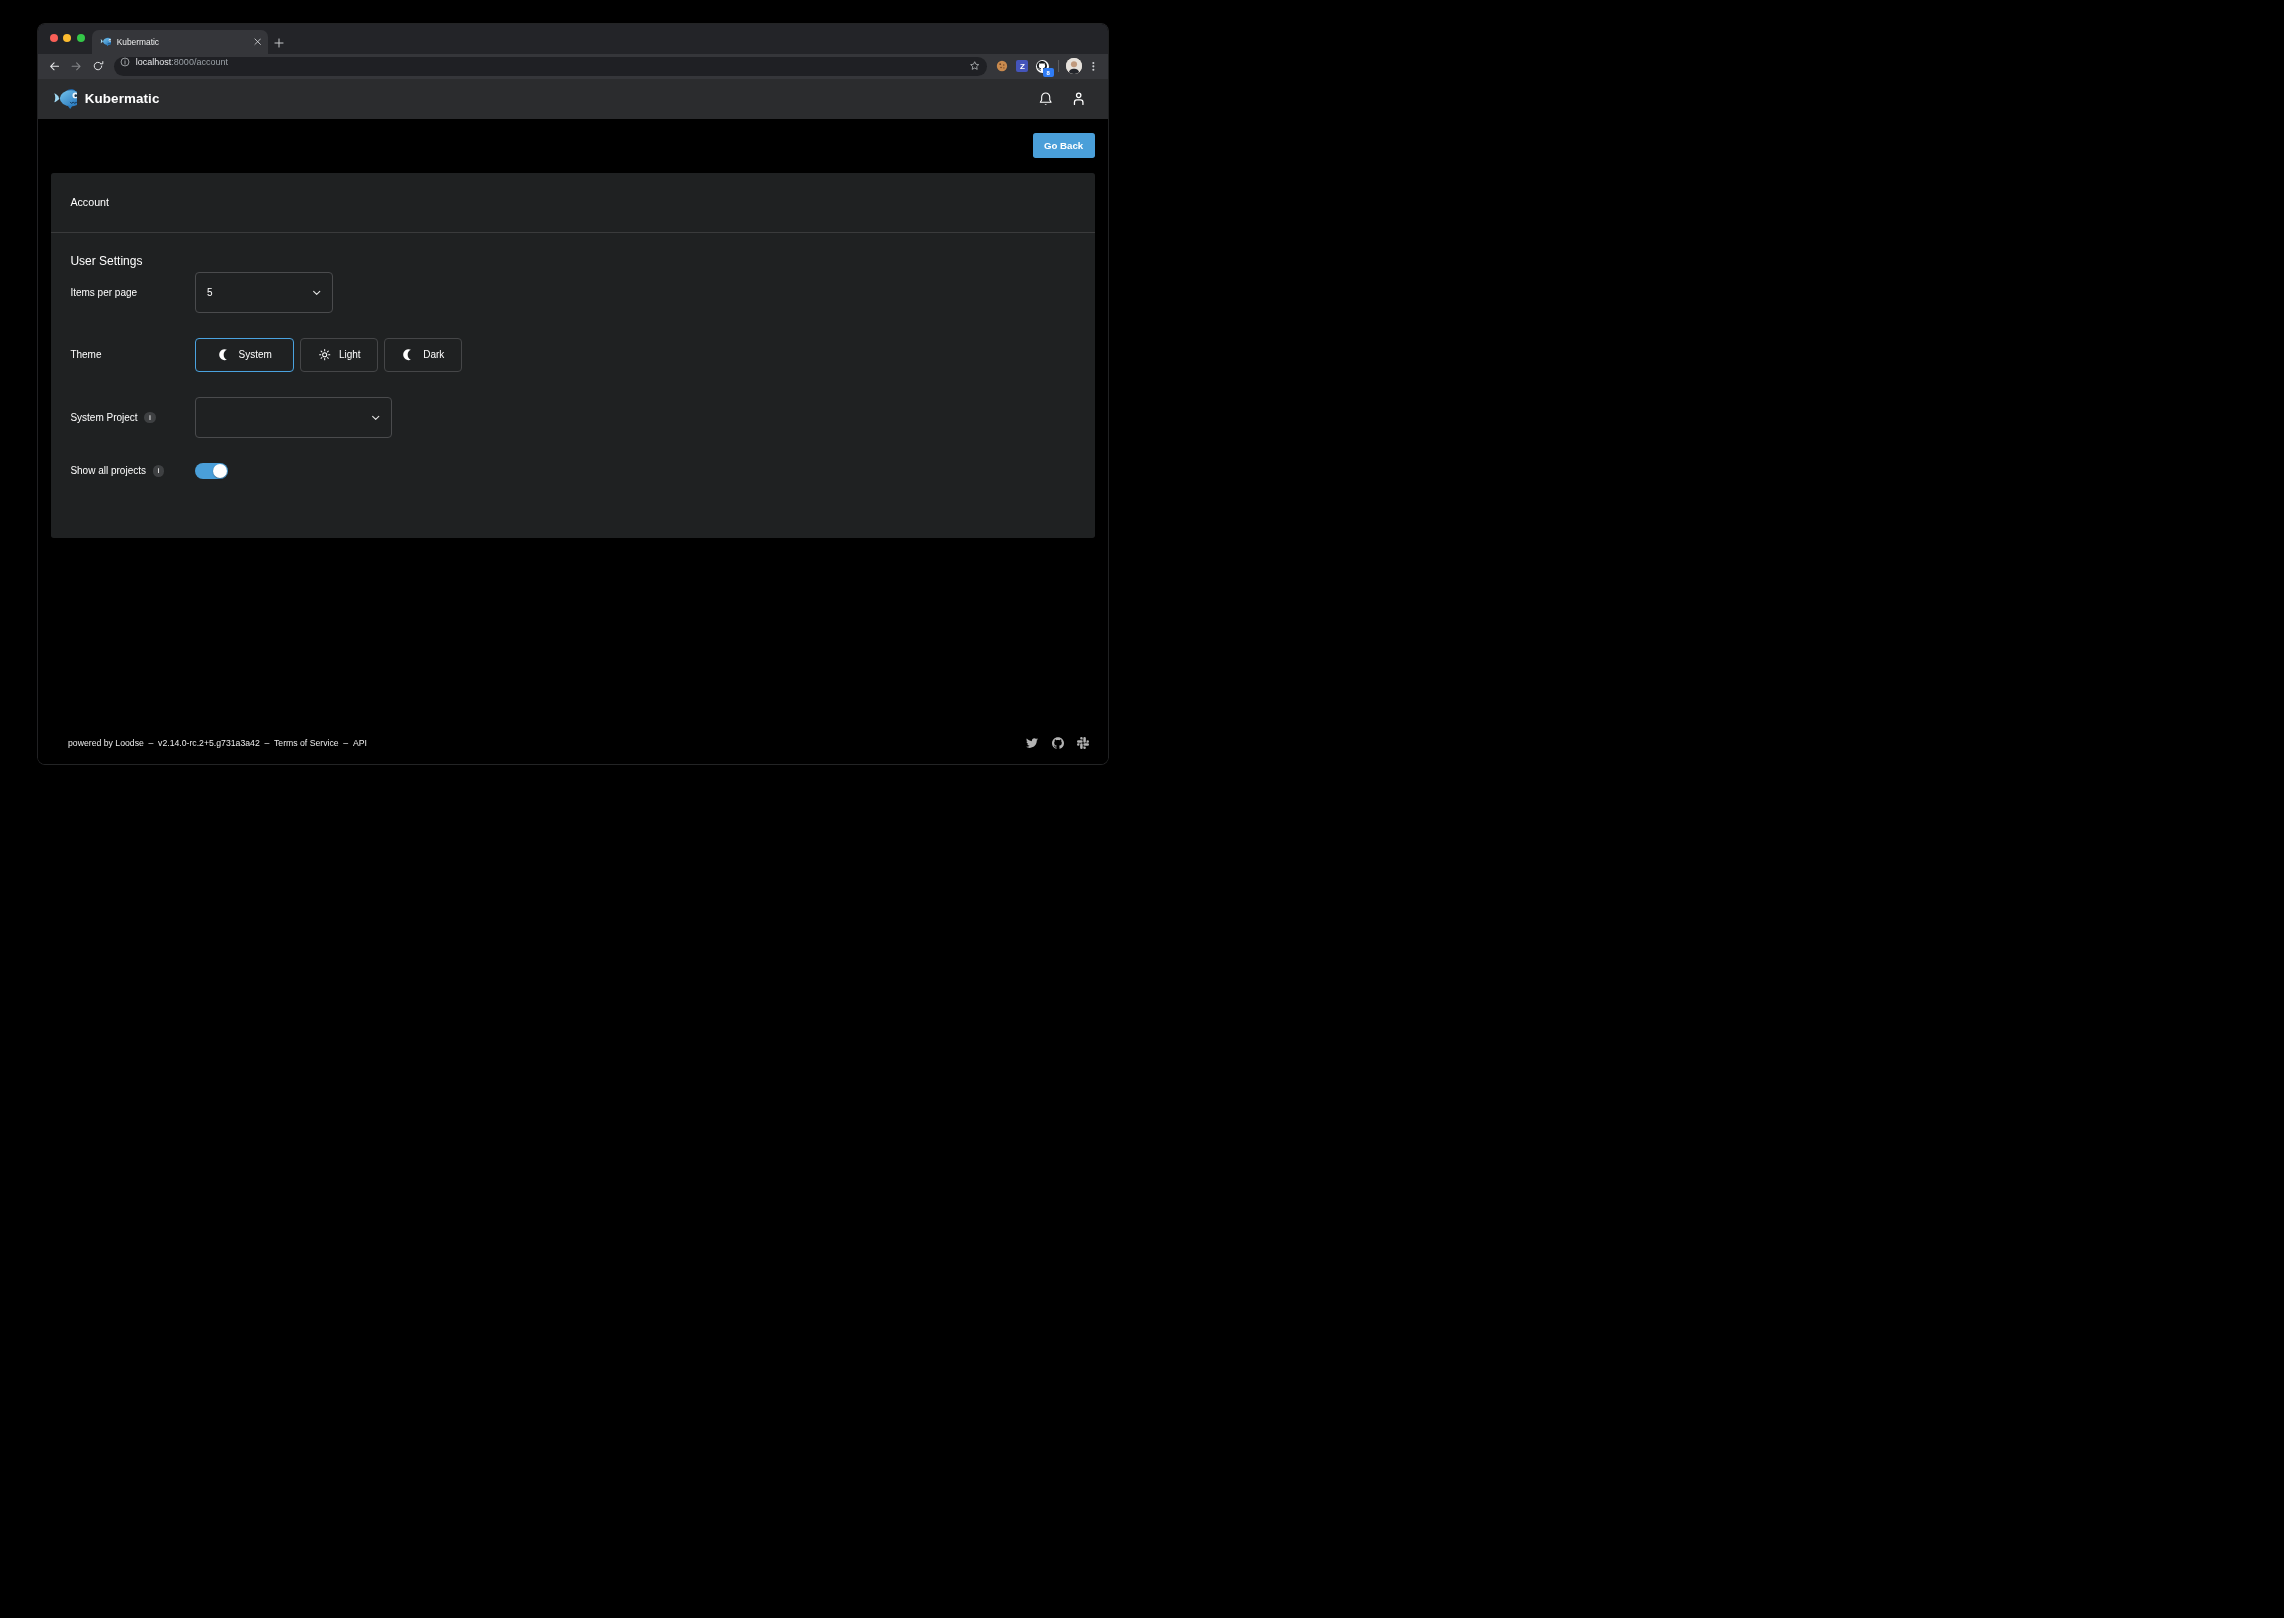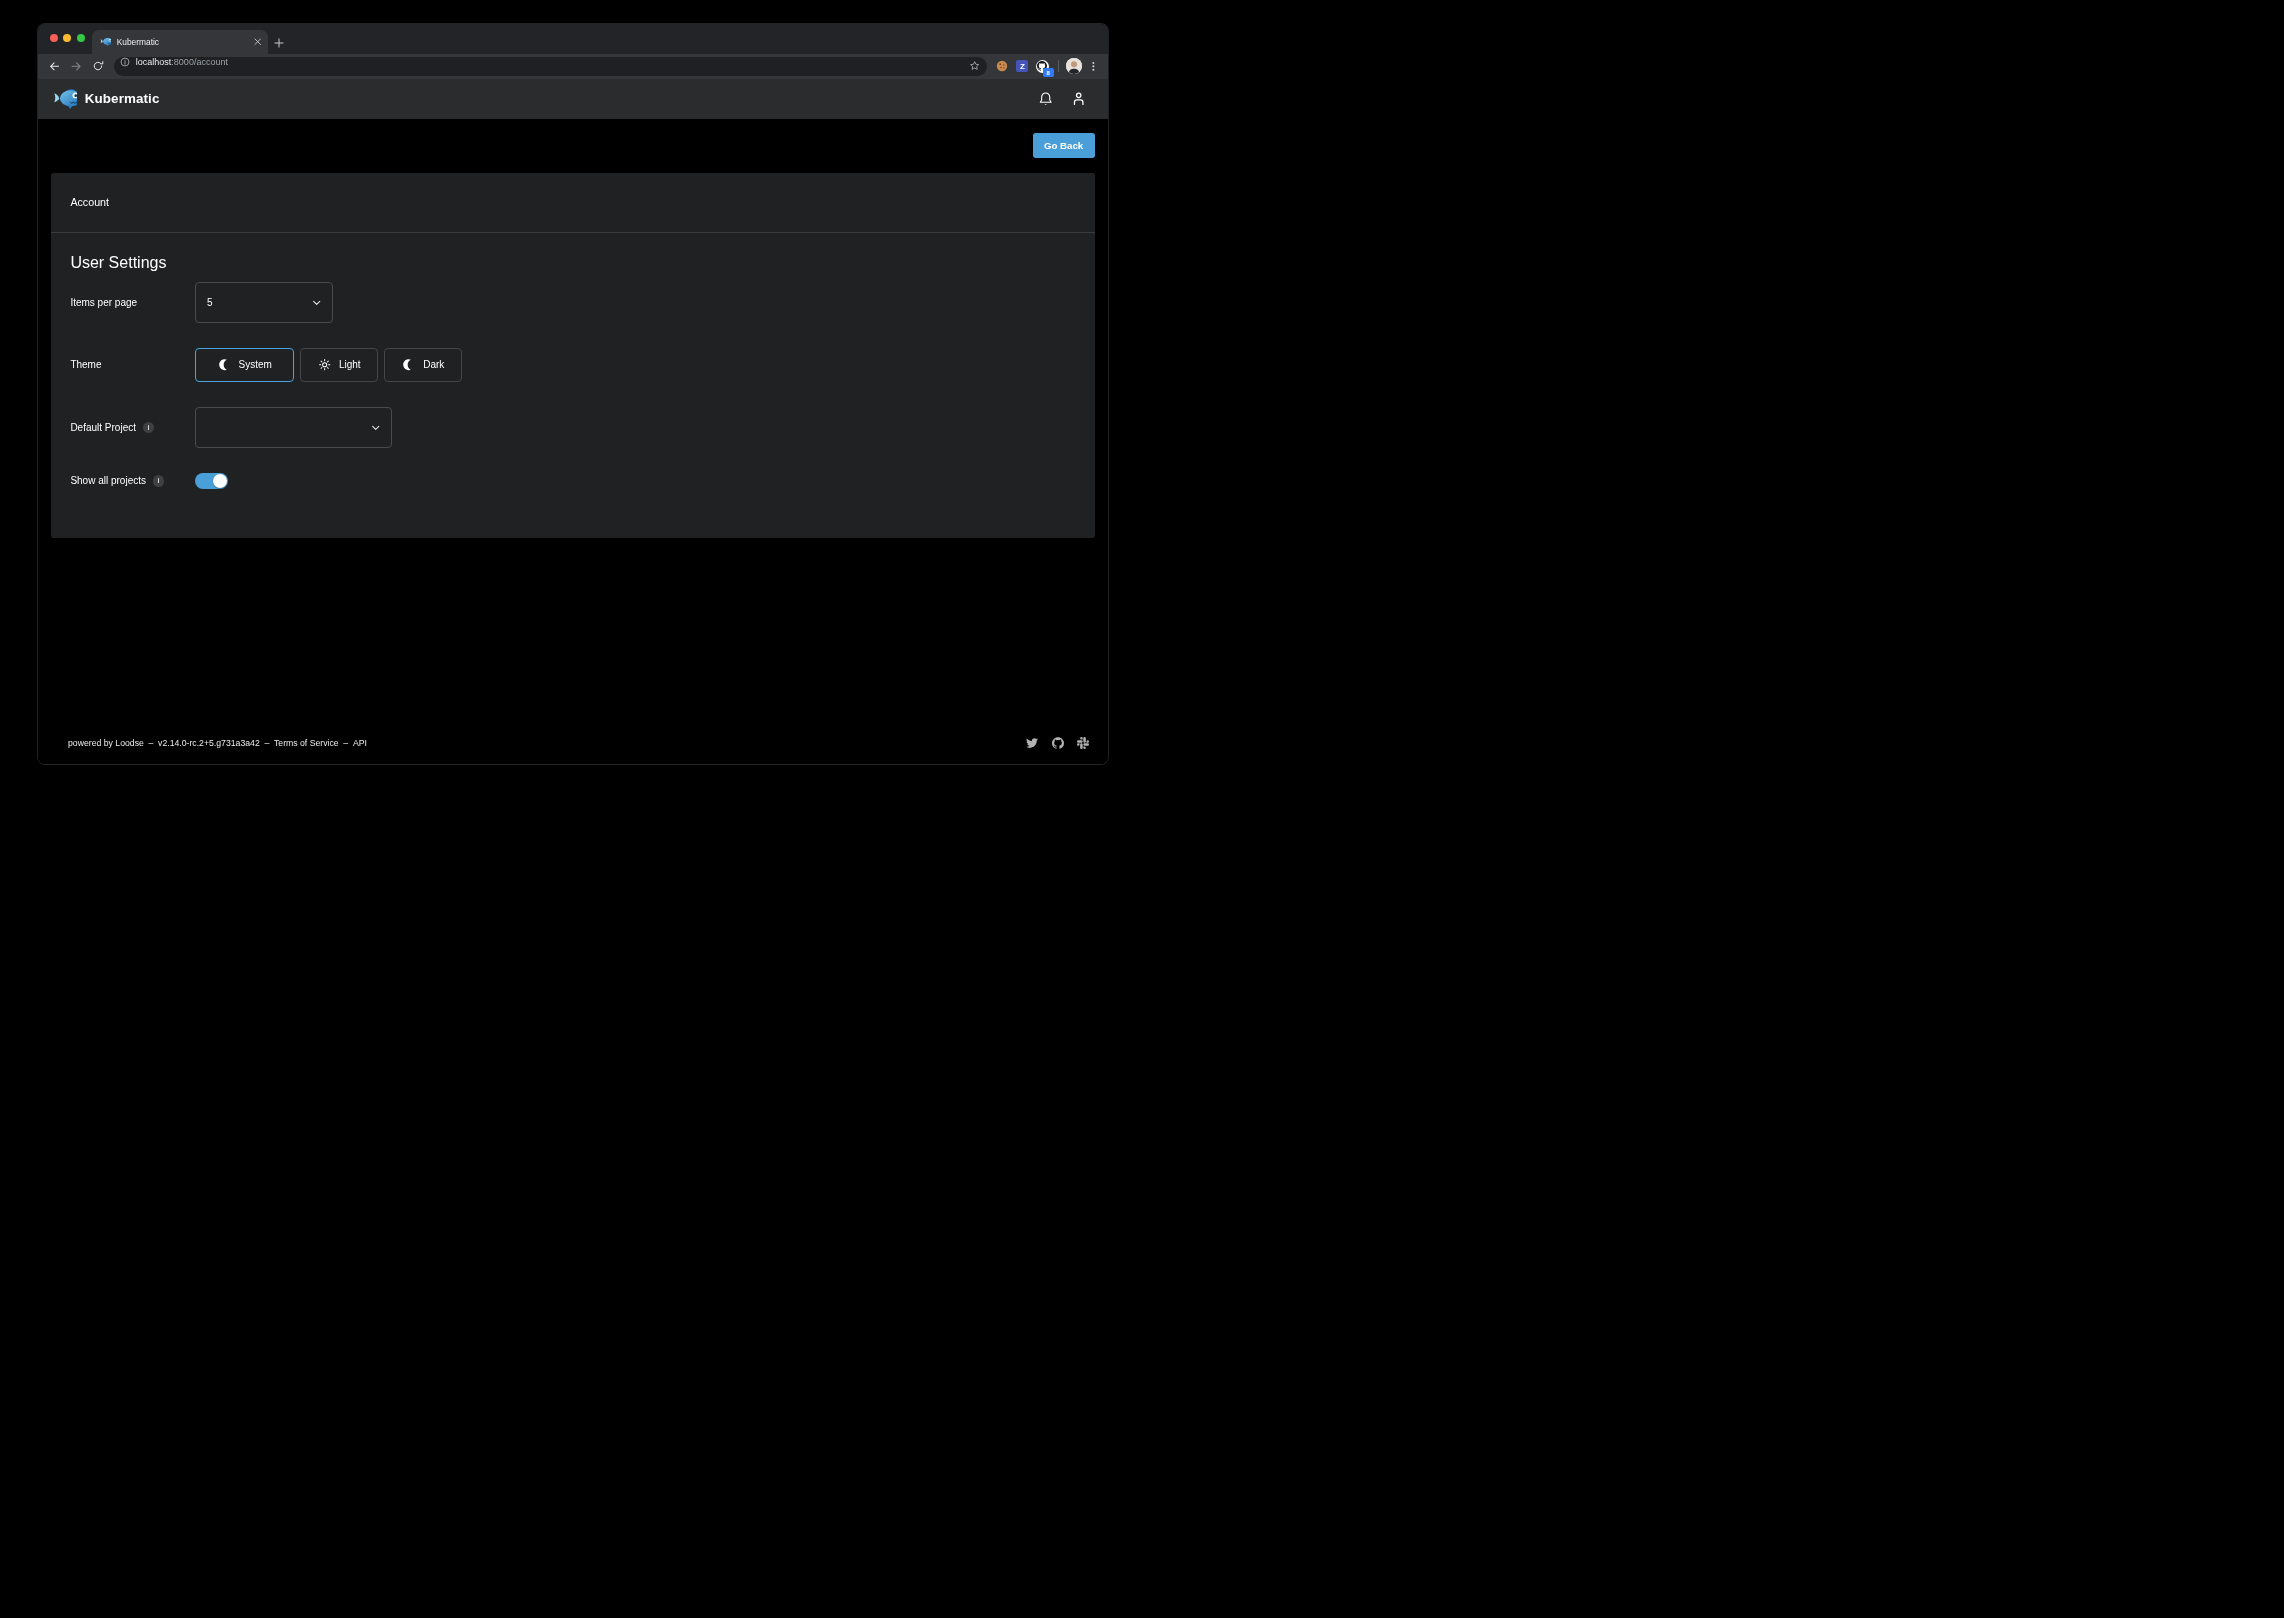--- a/index.html
+++ b/index.html
@@ -43,21 +43,21 @@
   .goback{height:25.4px;padding:0 11.4px;border:none;border-radius:2.7px;background:#4A9FD9;color:#fff;
     font-size:9.7px;font-weight:700;font-family:"Liberation Sans",sans-serif;cursor:pointer;}
   .card{margin-top:14.7px;height:365px;background:#1f2122;border-radius:2.7px;display:flex;flex-direction:column;}
   .cardheader{height:59px;flex:none;display:flex;align-items:center;padding:0 19px;color:#fff;font-size:10.7px;
     border-bottom:0.7px solid #3a3b3c;}
   .cardbody{flex:1;display:flex;padding:21px 19px 0 19px;}
   .leftcol{width:485px;flex:none;display:flex;gap:11.4px;}
   .uname{color:#fff;font-size:10px;line-height:1.45;}
   .uemail{color:#e6e6e6;font-size:9px;line-height:1.5;}
   .rightcol{flex:1;color:#fff;}
-  .rheading{font-size:16px;margin-bottom:10px;}
+  .rheading{font-size:12px;margin-bottom:4px;}
   .srow{display:flex;align-items:center;margin-bottom:25px;}
   .slabel{width:125px;flex:none;font-size:10px;display:flex;align-items:center;gap:6.7px;color:#fff;}
   .info{width:11.4px;height:11.4px;border-radius:50%;background:#3e4042;color:#dedede;font-size:7px;font-weight:700;
     display:flex;align-items:center;justify-content:center;font-style:normal;cursor:pointer;}
   .select{height:39px;border:0.7px solid #4a4b4d;border-radius:4px;display:flex;align-items:center;
     padding:0 9.4px 0 10.7px;background:transparent;cursor:pointer;}
   .select .val{flex:1;font-size:10px;color:#fff;}
   .sel-items{width:116px;}
   .sel-project{width:175px;}
   .themegrp{display:flex;gap:6px;align-items:center;}
@@ -262,21 +262,21 @@
                   <svg width="13.4" height="13.4" viewBox="0 0 24 24" fill="#fff">
                       <use href="#moon"></use>
                     </svg>
                   <span>Dark</span>
                 </button>
               </div>
             </div>
 
             <div class="srow">
               <span class="slabel">
-                <span>Default Project</span>
+                <span>System Project</span>
                 <i class="info">i</i>
               </span>
               <div class="select sel-project">
                 <span class="val"></span>
                 <svg width="13.4" height="13.4" viewBox="0 0 24 24">
                     <path d="M6.5 9.5 L12 15 l5.5-5.5" stroke="#e3e3e3" stroke-width="2" fill="none" stroke-linecap="round" stroke-linejoin="round"></path>
                   </svg>
               </div>
             </div>
 

